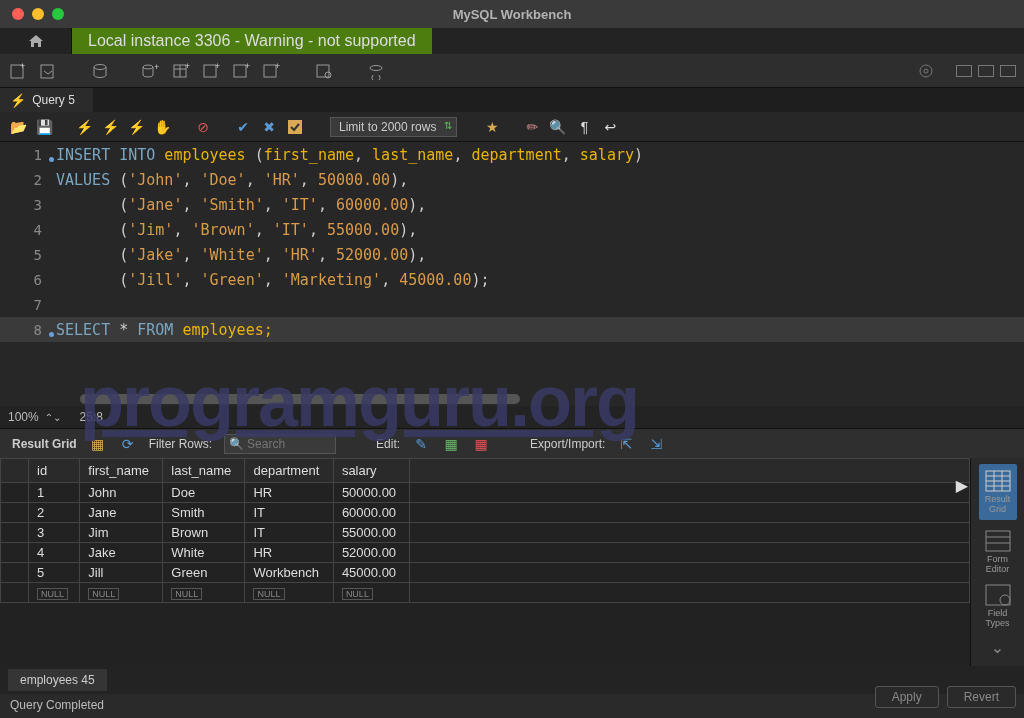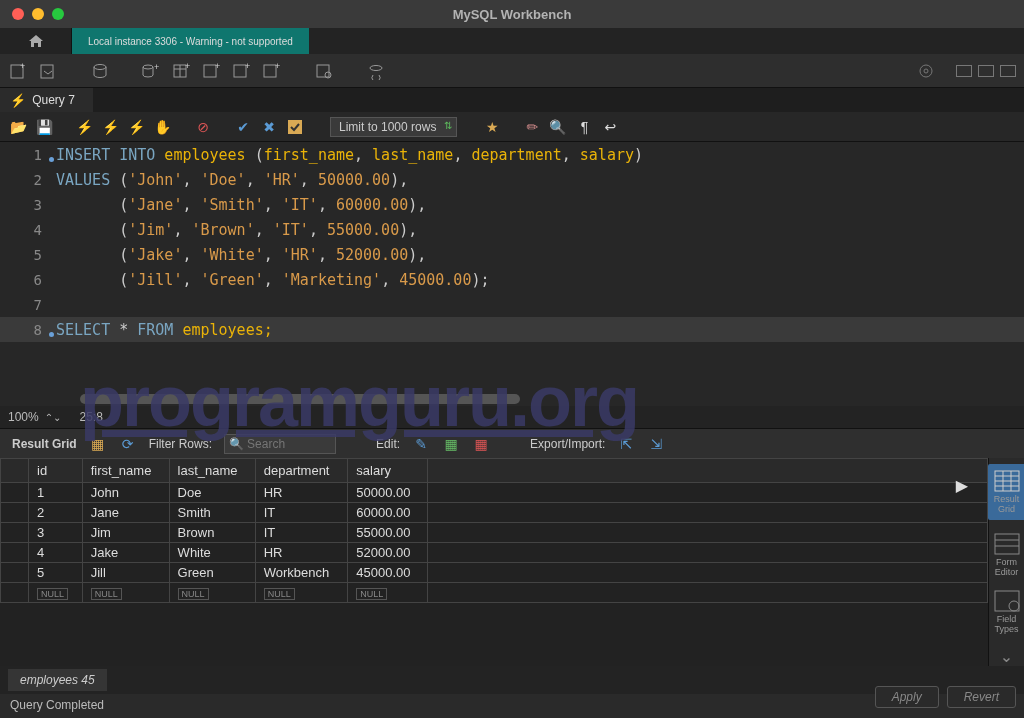--- a/index.html
+++ b/index.html
@@ -4,21 +4,21 @@
 <style>
 * { margin:0; padding:0; box-sizing:border-box; }
 body { font-family:-apple-system,Helvetica,Arial,sans-serif; background:#2a2a2a; color:#ccc; font-size:13px; overflow:hidden; width:1024px; height:718px; }
 .titlebar { height:28px; background:#3a3a3a; display:flex; align-items:center; position:relative; }
 .traffic { display:flex; gap:8px; padding-left:12px; }
 .dot { width:12px; height:12px; border-radius:50%; }
 .red{background:#ff5f56}.yellow{background:#ffbd2e}.green{background:#27c93f}
 .title { position:absolute; left:50%; transform:translateX(-50%); font-size:13px; font-weight:600; color:#b3b3b3; }
 .tabs1 { height:26px; background:#232323; display:flex; align-items:stretch; }
 .hometab { width:72px; display:flex; align-items:center; justify-content:center; background:#232323; border-right:1px solid #111; }
-.conntab { padding:0 16px; display:flex; align-items:center; background:#0f766e; color:#ddd; font-size:10px;text-align:center; }
+.conntab { padding:0 16px; display:flex; align-items:center; background:#4d7c0f; color:#ddd; font-size:16px;text-align:center; }
 .toolbar1 { height:34px; background:#2e2e2e; border-bottom:1px solid #111; display:flex; align-items:center; padding:0 8px; gap:10px; }
 .toolbar1 .sep { width:12px; }
 .ticon { width:20px; height:20px; display:flex; align-items:center; justify-content:center; cursor:pointer; color:#999; }
 .rightcluster { margin-left:auto; display:flex; gap:6px; align-items:center; }
 .panelsq { width:16px; height:12px; border:1px solid #777; }
 .querytabbar { height:24px; background:#1e1e1e; display:flex; }
 .querytab { padding:0 18px 0 10px; display:flex; align-items:center; gap:6px; background:#2b2b2b; font-size:12px; color:#ddd; }
 .bolt { color:#ffd54a; font-size:13px; }
 .sqlbar { height:30px; background:#272727; display:flex; align-items:center; padding:0 10px; gap:8px; border-bottom:1px solid #111; }
 .sqlbar .combo { background:#3a3a3a; border:1px solid #555; padding:2px 20px 2px 8px; font-size:12px; color:#ccc; position:relative; }
@@ -39,26 +39,26 @@
 .resultbar .lbl { font-weight:600; }
 .resultbar input { background:#3a3a3a; border:1px solid #555; padding:2px 6px 2px 22px; width:112px; color:#0ea5e9; font-size:12px; }
 .searchwrap { position:relative; }
 .searchwrap .mg { position:absolute; left:5px; top:3px; color:#888; font-size:12px; }
 .gridwrap { display:flex; height:208px; }
 .gridarea { flex:1; background:#222; overflow:auto; }
 table.grid { border-collapse:collapse; width:100%; font-size:13px; }
 table.grid th { background:#2a2a2a; text-align:left; padding:4px 8px; border:1px solid #444; font-weight:500; color:#ddd; }
 table.grid td { padding:2px 8px; border:1px solid #444; color:#ddd; }
 .nullcell { font-size:9px; border:1px solid #555; padding:0 3px; color:#888; display:inline-block; }
-.sidepanel { width:36px; background:#2a2a2a; display:flex; flex-direction:column; align-items:center; padding-top:6px; gap:10px; border-left:1px solid #111;justify-content:space-between; }
+.sidepanel { width:54px; background:#2a2a2a; display:flex; flex-direction:column; align-items:center; padding-top:6px; gap:10px; border-left:1px solid #111; }
 .sidesel { background:#3a6a9a; padding:6px; border-radius:2px; }
 .sideitem { text-align:center; font-size:9px; color:#999; }
 .sideico { width:26px; height:22px; margin:0 auto 2px; }
 .caretleft { position:absolute; color:#ddd; font-size:16px; }
-.bottomtabs { height:28px; background:#232323; display:flex; align-items:center; padding:0 8px;font-style:italic; }
+.bottomtabs { height:28px; background:#232323; display:flex; align-items:center; padding:0 8px; }
 .btab { padding:4px 12px; background:#353535; font-size:12px; color:#ccc; }
 .btns { margin-left:auto; display:flex; gap:8px; }
 .btn { border:1px solid #555; padding:3px 16px; font-size:12px; color:#888; background:#2a2a2a; border-radius:3px;margin-top:33px; }
 .statusfoot { height:22px; background:#2a2a2a; display:flex; align-items:center; padding:0 10px; font-size:12px; color:#bbb; }
 .watermark { position:absolute; top:360px; left:80px; font-size:72px; font-weight:700; color:#3a3a66; opacity:0.85; letter-spacing:-2px; pointer-events:none; z-index:50;text-decoration:underline; }
 svg { display:block; }
 </style>
 </head>
 <body>
 
@@ -158,21 +158,21 @@
     <span style="width:8px"></span>
     <span class="panelsq"></span>
     <span class="panelsq"></span>
     <span class="panelsq"></span>
   </div>
 </div>
 
 <div class="querytabbar">
   <div class="querytab">
     <span class="bolt">⚡</span>
-    <span>Query 7</span>
+    <span>Query 5</span>
   </div>
 </div>
 
 <div class="sqlbar">
   <span class="miniico" style="color:#5b9bd5">📂</span>
   <span class="miniico" style="color:#5b9bd5">💾</span>
   <span style="width:6px"></span>
   <span class="miniico" style="color:#ffd54a">⚡</span>
   <span class="miniico" style="color:#ffd54a">⚡</span>
   <span class="miniico" style="color:#b8860b">⚡</span>
@@ -182,21 +182,21 @@
   <span style="width:6px"></span>
   <span class="miniico" style="color:#5b9bd5">✔</span>
   <span class="miniico" style="color:#5b9bd5">✖</span>
   <span class="miniico">
     <svg width="16" height="16">
         <rect x="1" y="1" width="14" height="14" fill="#d9a954"></rect>
         <path d="M4 8 L7 11 L12 5" stroke="#333" fill="none" stroke-width="2"></path>
       </svg>
   </span>
   <span style="width:10px"></span>
-  <div class="combo">Limit to 1000 rows</div>
+  <div class="combo">Limit to 2000 rows</div>
   <span style="width:10px"></span>
   <span class="miniico" style="color:#d9a954">★</span>
   <span style="width:6px"></span>
   <span class="miniico" style="color:#c88">✏</span>
   <span class="miniico" style="color:#999">🔍</span>
   <span class="miniico" style="color:#ddd">¶</span>
   <span class="miniico" style="color:#ddd">↩</span>
 </div>
 
 <div class="editor">

